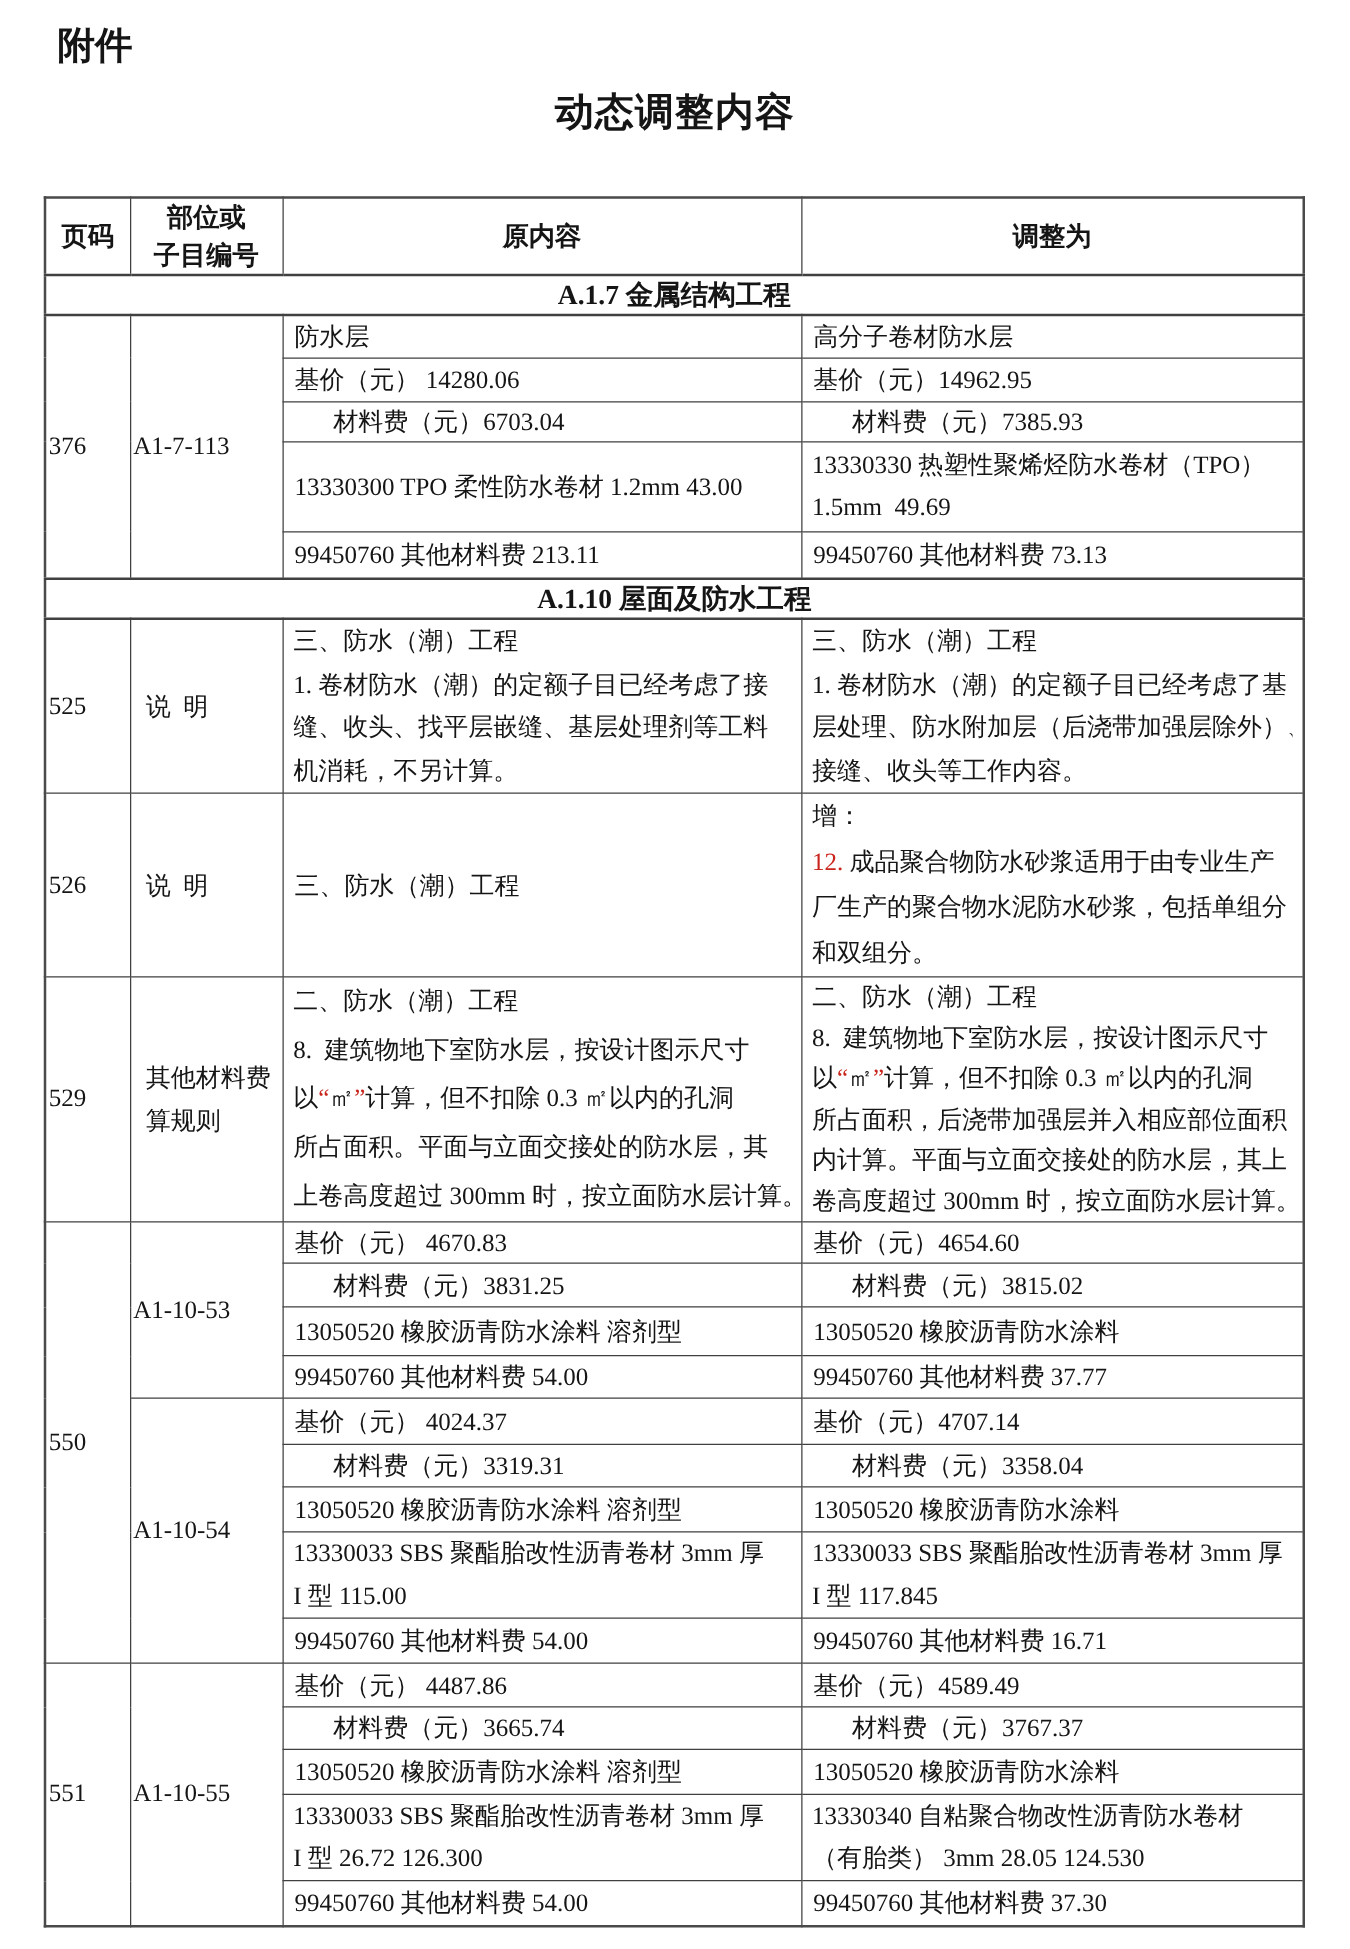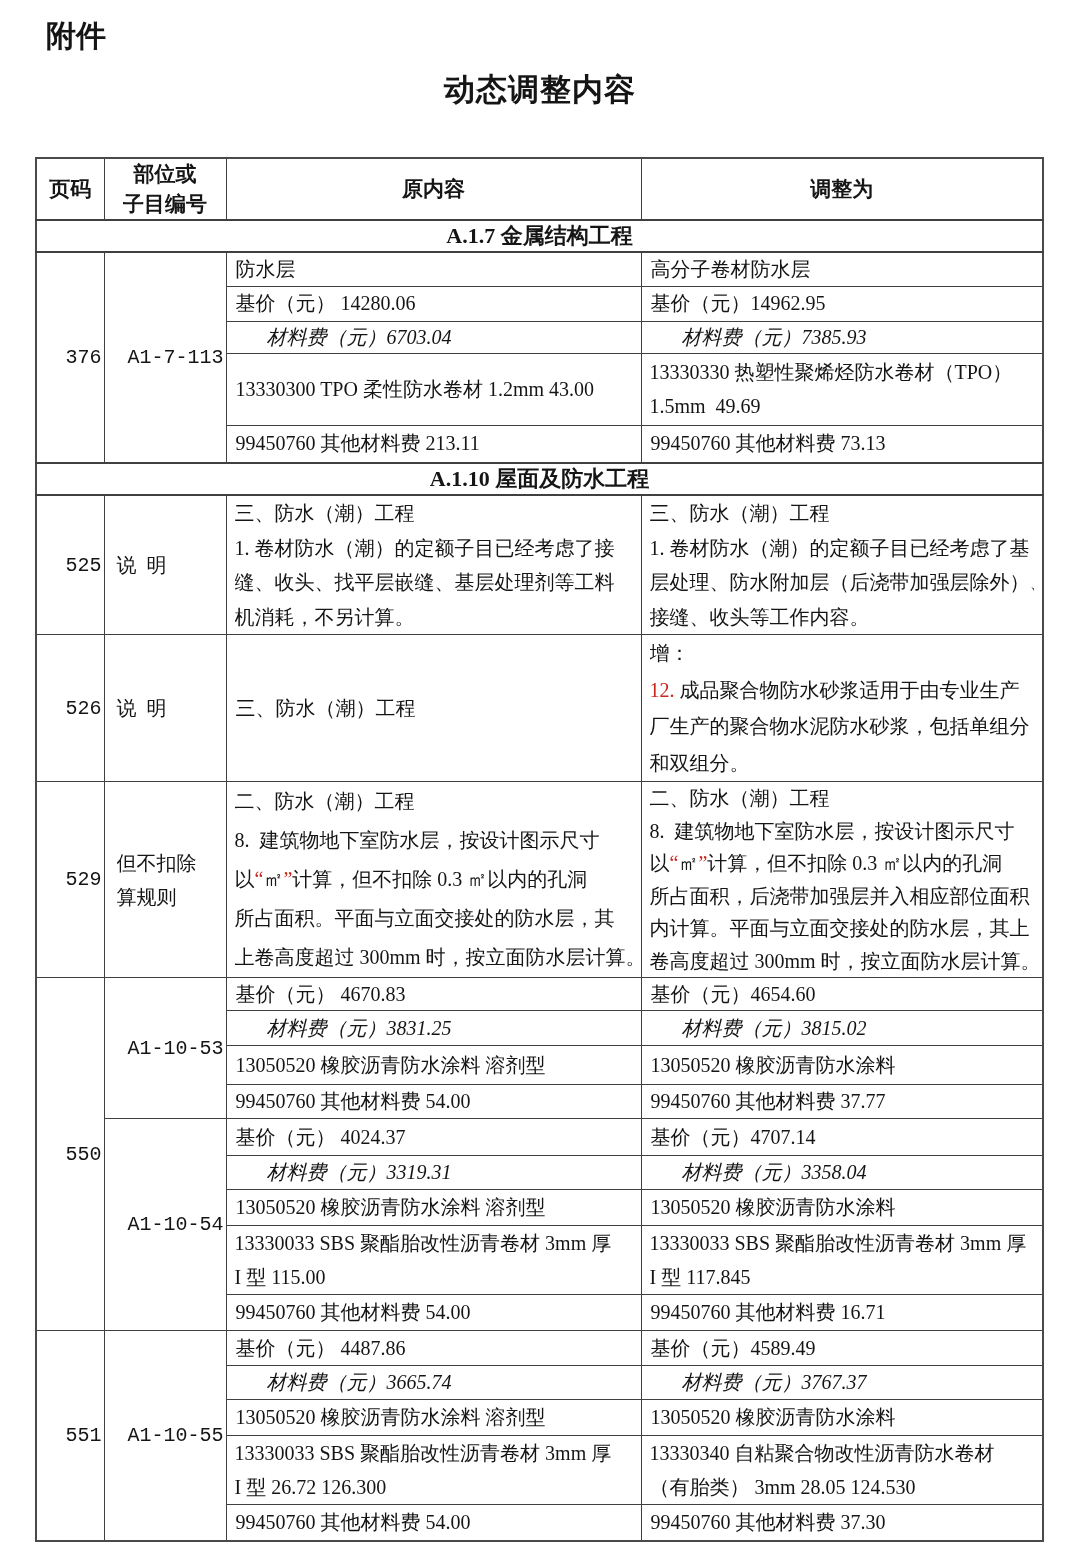--- a/index.html
+++ b/index.html
@@ -32,23 +32,23 @@
     padding: 0 9px;
     overflow: hidden;
   }
   .quota th { font-weight: 700; text-align: center; padding: 0; font-size: 21px; }
   tr.thead th { border-bottom: 2px solid #404040; }
   .hdr2 { line-height: 30px; }
   tr.sec td {
     border-top: 2px solid #404040; border-bottom: 2px solid #404040;
     text-align: center; font-weight: 700; font-size: 22px;
   }
-  td.num, td.code { text-align: right; padding: 0 2px; white-space: pre; font-family: Liberation Mono, monospace; }
+  td.num, td.code { text-align: left; padding: 0 2px; white-space: pre; }
   td.c { white-space: pre; }
-  td.indent { padding-left: 40px; font-style: italic; }
+  td.indent { padding-left: 40px; }
   td.label { padding-left: 12px; }
   .spaced { letter-spacing: 10px; }
   td.para { padding: 0 8px; }
   td.para .ln, td.label .ln { white-space: pre; overflow: hidden; }
   .lh34 .ln { line-height: 34.5px; }
   .lh36 .ln { line-height: 36.5px; }
   .lh39 .ln { line-height: 39px; }
   .lh32 .ln { line-height: 32.5px; }
   .lh33 .ln { line-height: 34px; }
   td.label .ln { line-height: 34px; }
@@ -150,21 +150,21 @@
       <div class="ln">增：</div>
       <div class="ln"><span class="red">12.</span><span> 成品聚合物防水砂浆适用于由专业生产</span></div>
       <div class="ln">厂生产的聚合物水泥防水砂浆，包括单组分</div>
       <div class="ln">和双组分。</div>
     </td>
   </tr>
 
   <tr class="h195">
     <td class="num">529</td>
     <td class="label">
-      <div class="ln">但不扣除</div>
+      <div class="ln">其他材料费</div>
       <div class="ln">算规则</div>
     </td>
     <td class="para lh39">
       <div class="ln">二、防水（潮）工程</div>
       <div class="ln">8.  建筑物地下室防水层，按设计图示尺寸</div>
       <div class="ln"><span>以</span><span class="red">“</span><span>㎡</span><span class="red">”</span><span>计算，但不扣除 0.3 ㎡以内的孔洞</span></div>
       <div class="ln">所占面积。平面与立面交接处的防水层，其</div>
       <div class="ln">上卷高度超过 300mm 时，按立面防水层计算。</div>
     </td>
     <td class="para lh32">

